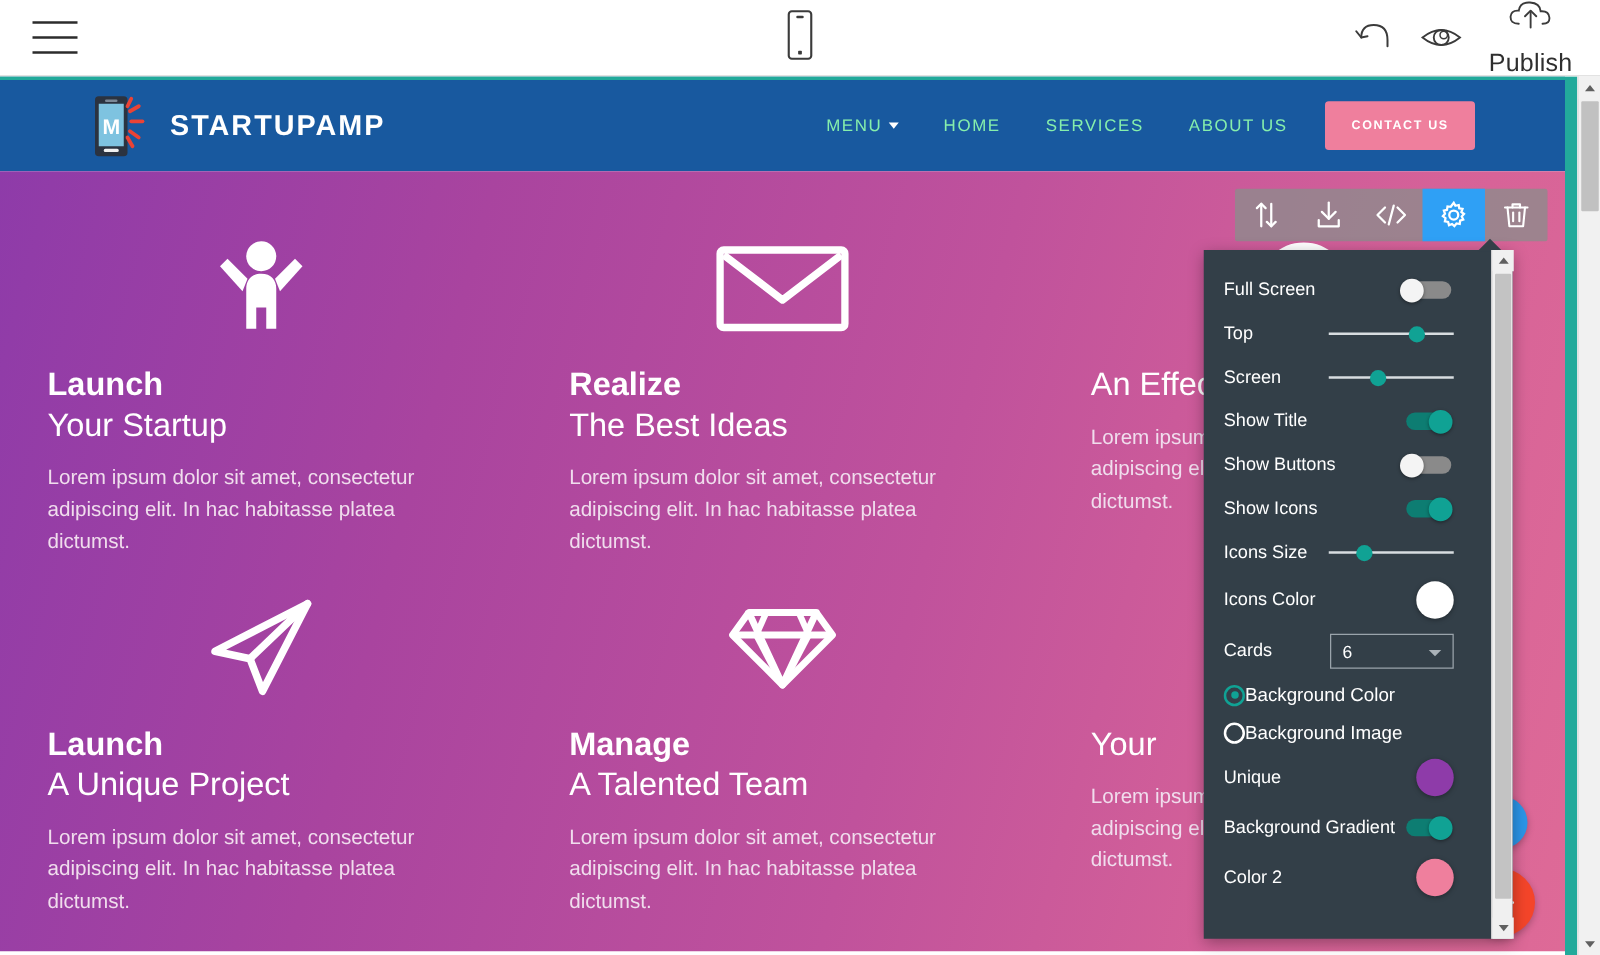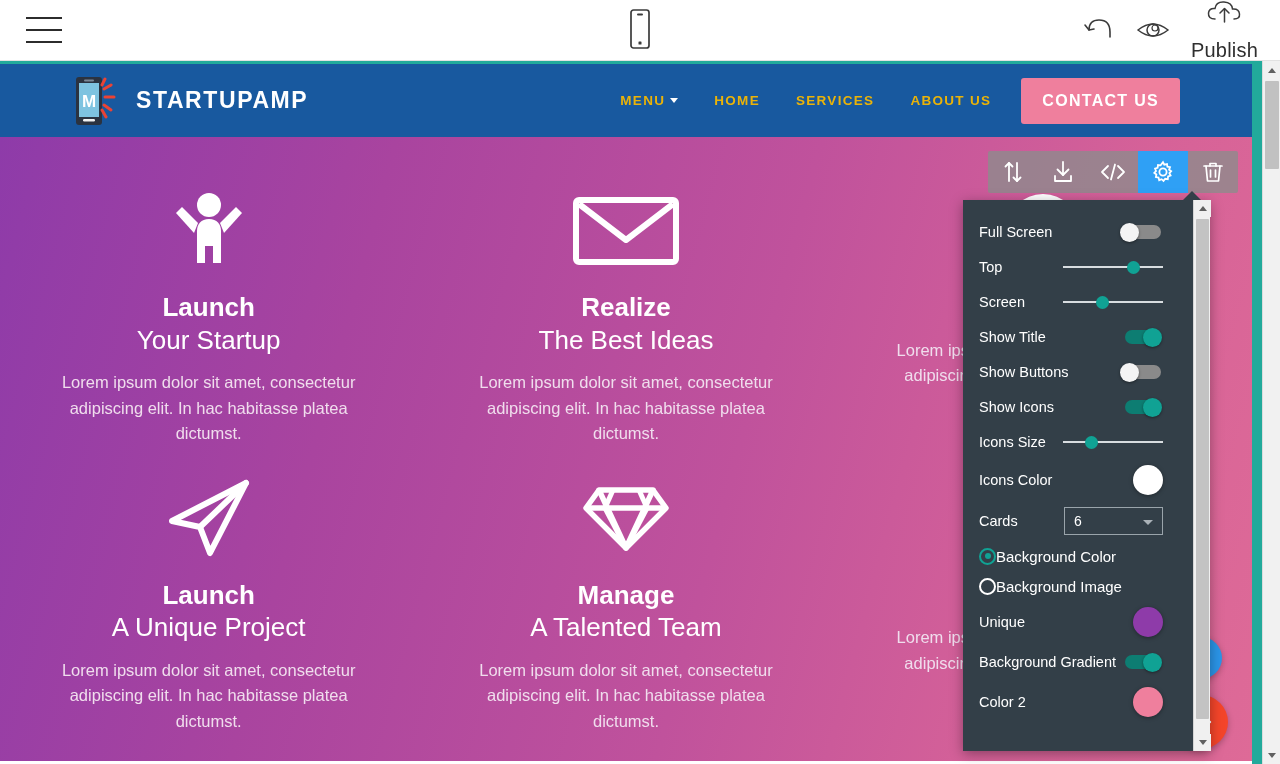--- a/index.html
+++ b/index.html
@@ -68,49 +68,49 @@
   .brand-logo { width: 48px; height: 52px; position: relative; }
   .brand-name {
     color: #ffffff; font-size: 23px; font-weight: bold;
     letter-spacing: 1.6px;
   }
   .nav-links {
     margin-left: auto; margin-right: 72px;
     display: flex; align-items: center; gap: 0px;
   }
   .nav-link {
-    color: #eab308; font-size: 13.5px; font-weight: bold;
+    color: #86efac; font-size: 13.5px; font-weight: normal;
     letter-spacing: 1.3px; padding: 0 18px; cursor: pointer;
     white-space: nowrap;
   }
   .nav-caret {
     display: inline-block; margin-left: 5px;
     border-left: 4px solid transparent; border-right: 4px solid transparent;
     border-top: 5px solid #ffffff; vertical-align: 2px;
   }
   .nav-cta {
-    background: #ef7f9d; color: #ffffff; font-size: 16px; font-weight: bold;
+    background: #ef7f9d; color: #ffffff; font-size: 10px; font-weight: bold;
     letter-spacing: 1.3px; padding: 14px 21px; border-radius: 3px;
     margin-left: 12px; cursor: pointer; white-space: nowrap;
   }
 
   
   .section {
     position: relative;
     width: 1252px; height: 624px;
     background: linear-gradient(105deg, #8e3ba9 0%, #a9449f 28%, #c0529c 58%, #d66298 82%, #de6a97 100%);
     overflow: hidden;
   }
   .cards-grid {
     display: grid;
     grid-template-columns: repeat(3, 1fr);
     padding: 22px 0 0 0;
   }
   .card {
-    text-align: center; padding: 30px 38px 0 38px;
+    text-align: left; padding: 30px 38px 0 38px;
   }
   .card-icon { height: 82px; display:flex; align-items:center; justify-content:center; }
   .card-title {
     color: #ffffff; font-size: 26px; font-weight: bold; margin-top: 20px;
     line-height: 1.25;
   }
   .card-subtitle {
     color: #ffffff; font-size: 26px; font-weight: normal; line-height: 1.25;
   }
   .card-text {

